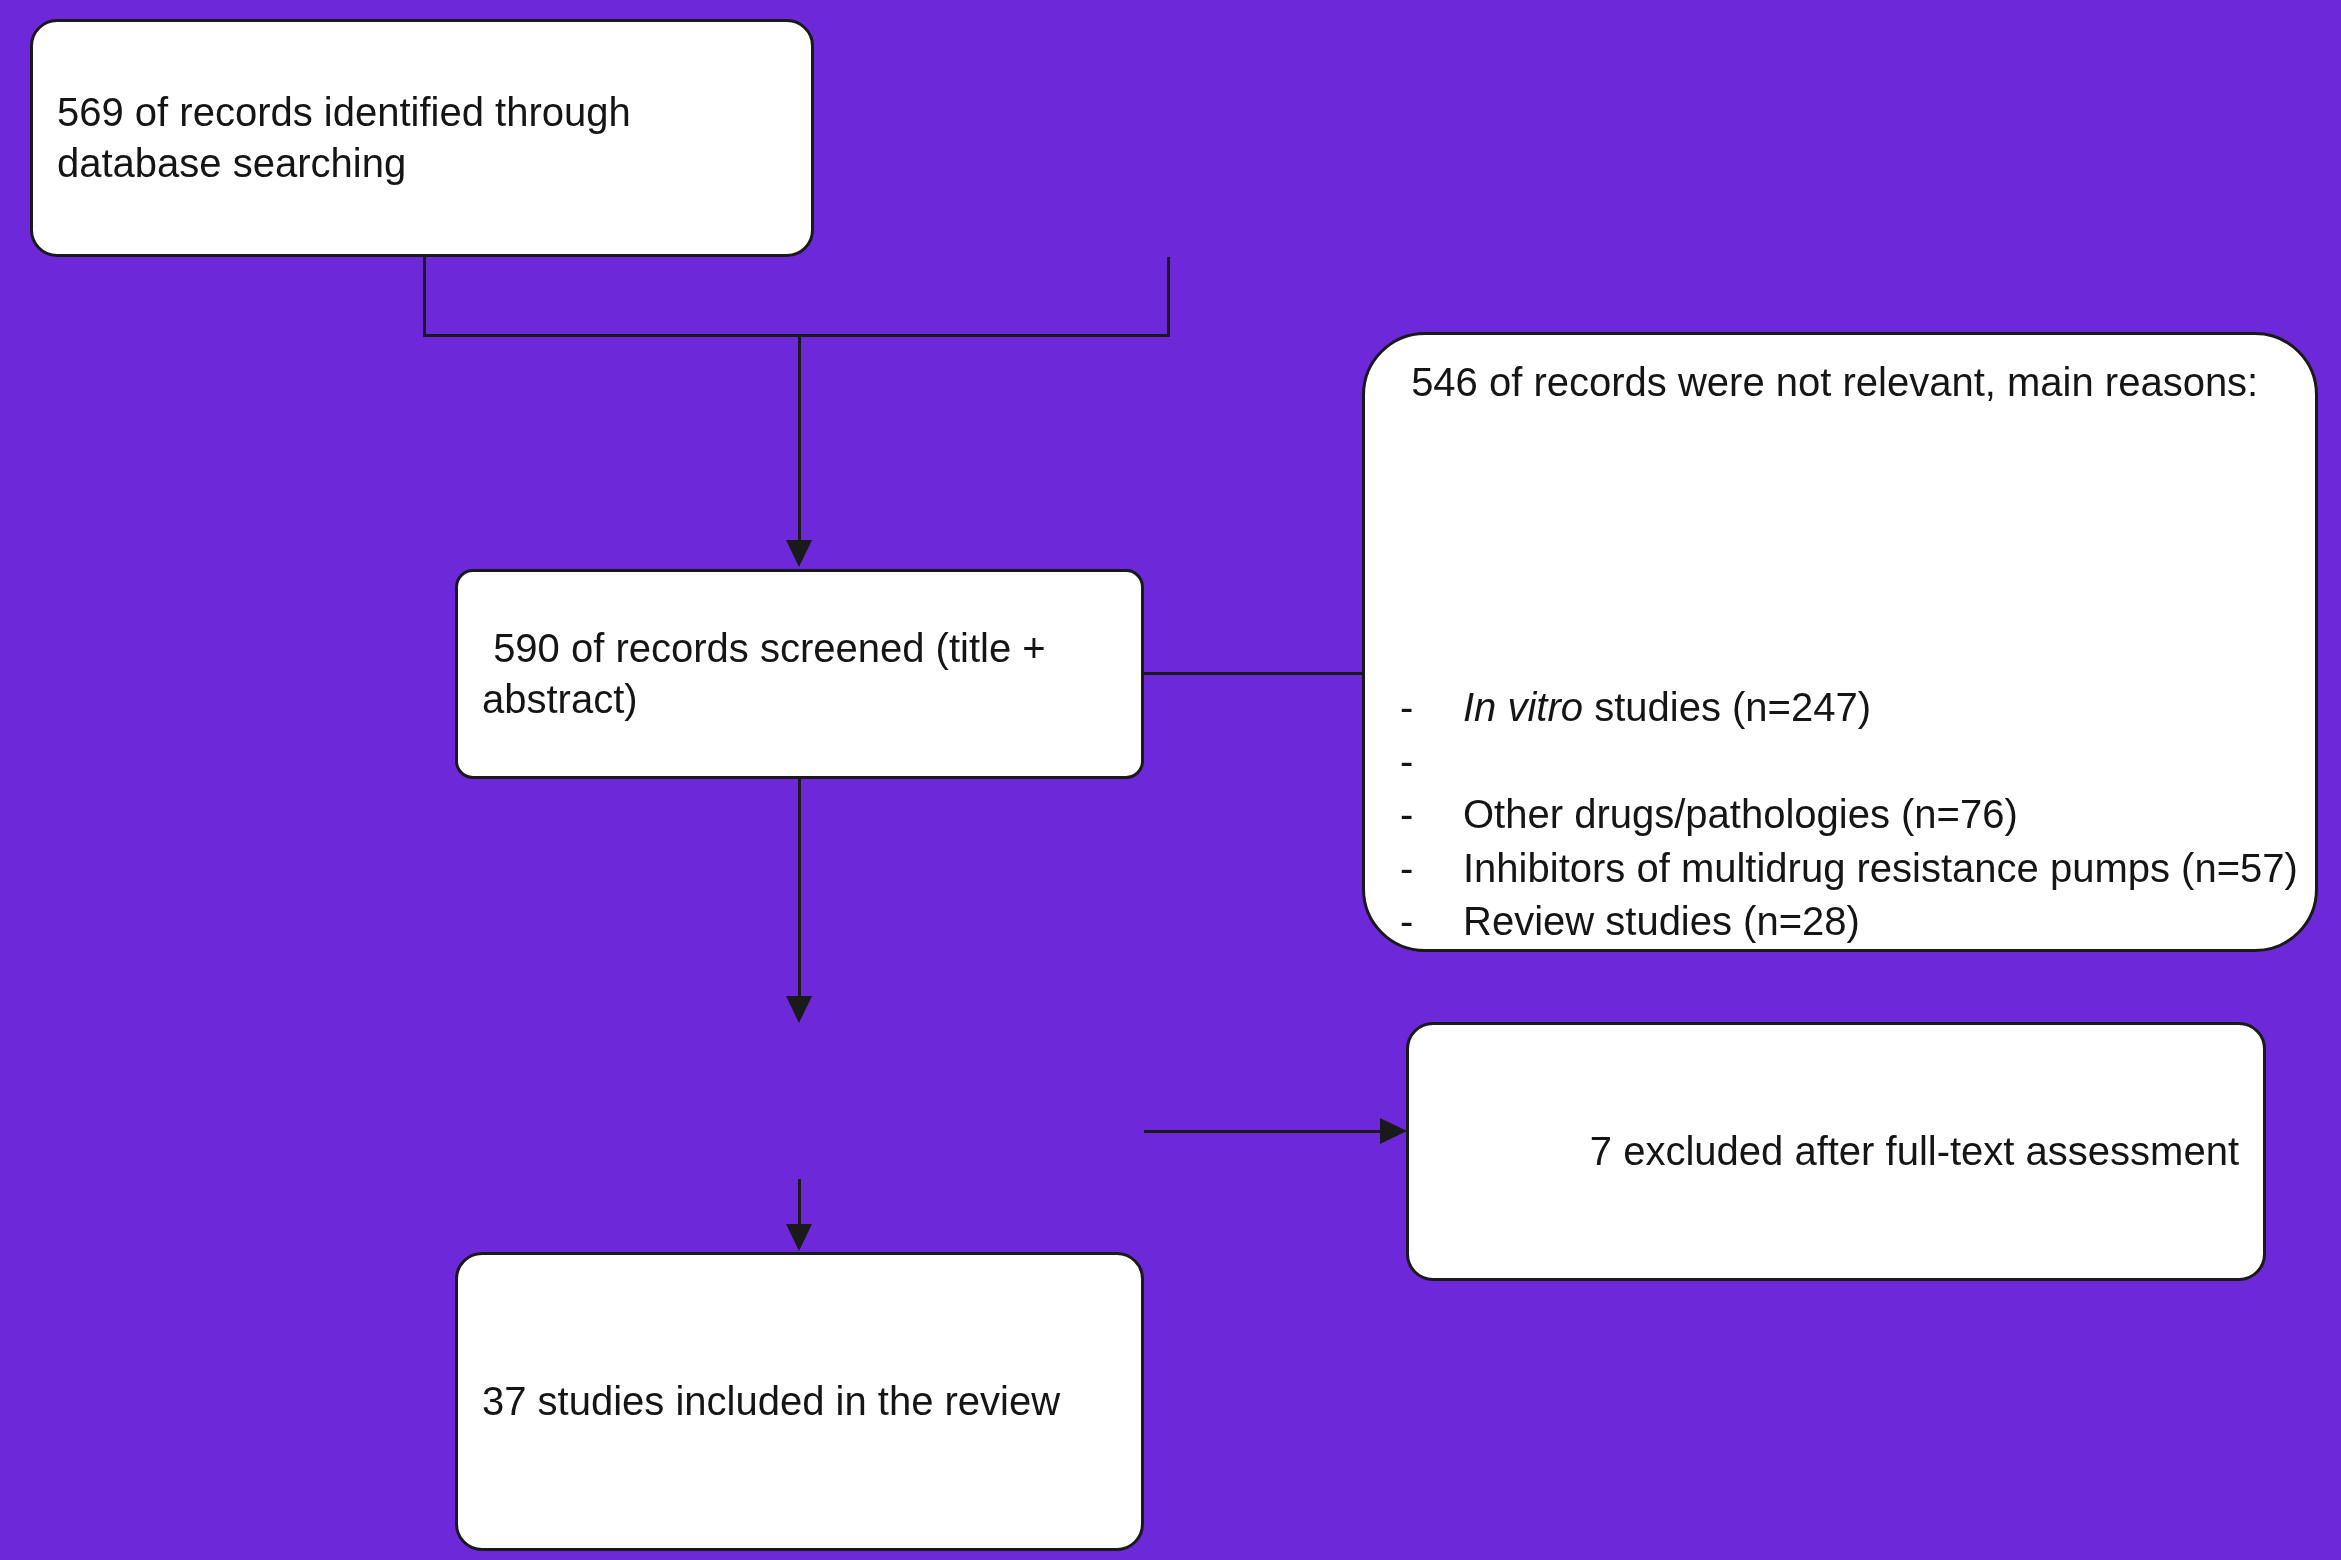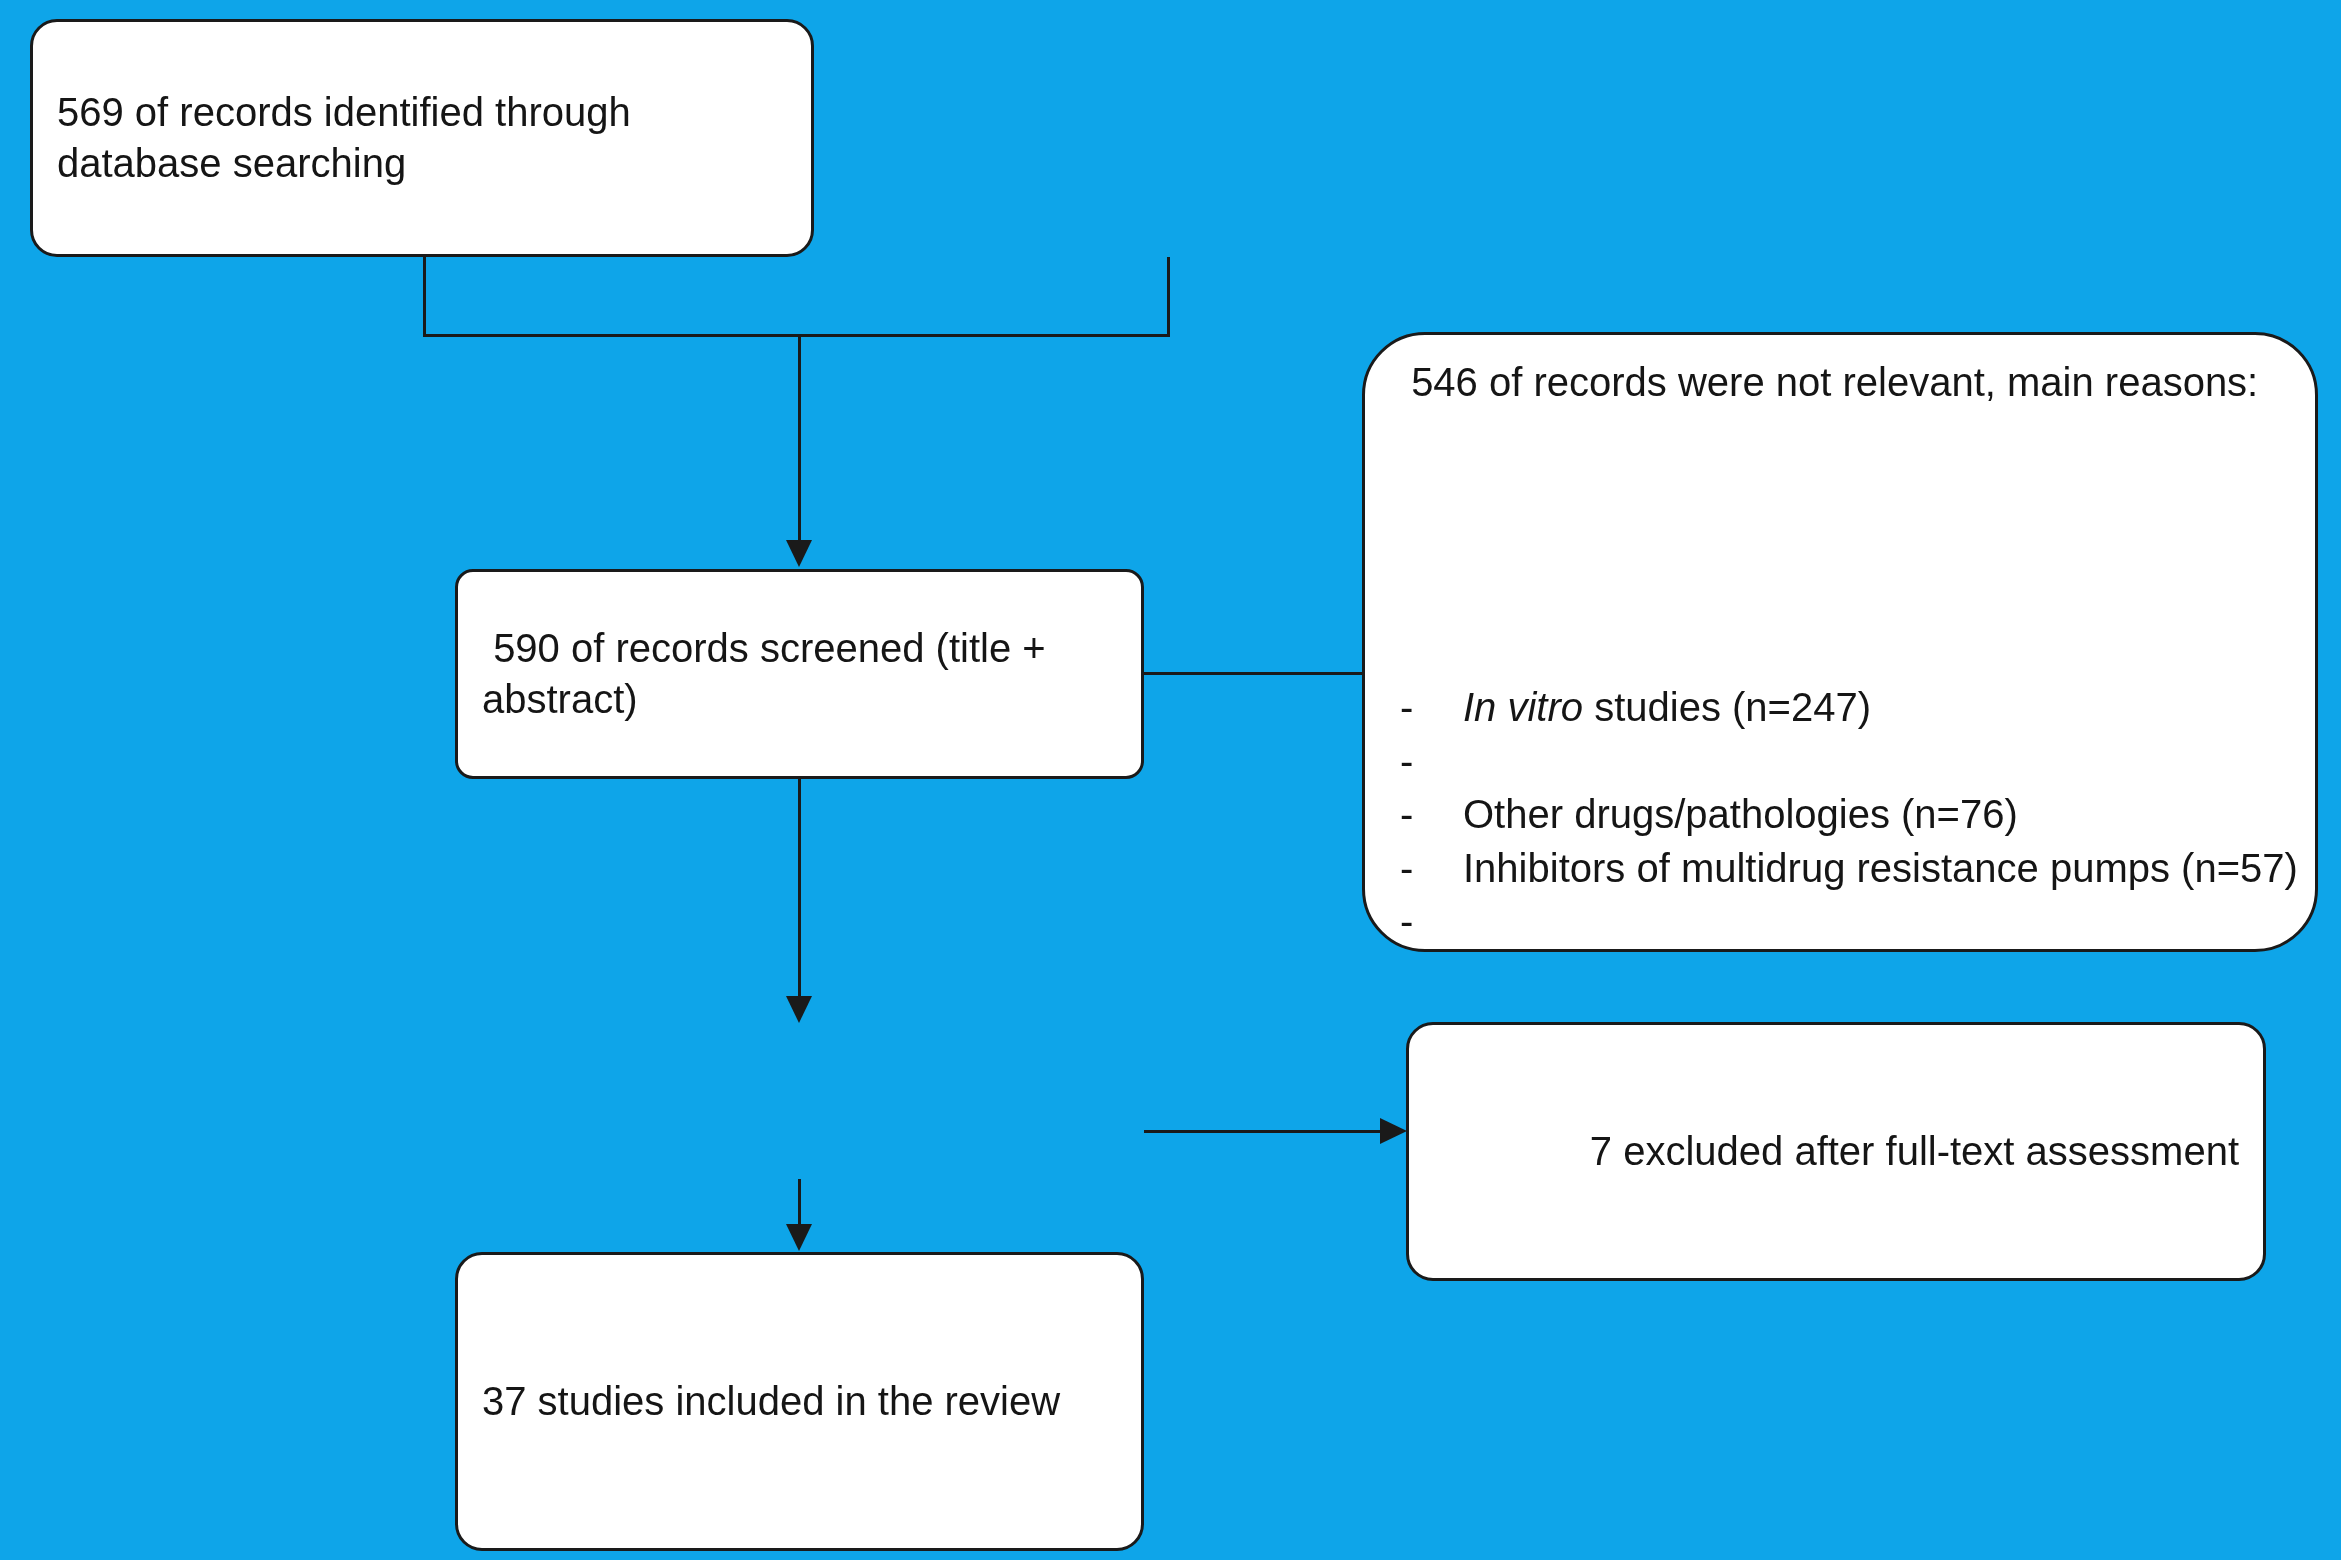--- a/index.html
+++ b/index.html
@@ -5,21 +5,21 @@
 <style>
   html, body {
     margin: 0;
     padding: 0;
     background: #ffffff;
   }
   #canvas {
     position: relative;
     width: 2342px;
     height: 1560px;
-    background: #0ea5e9;
+    background: #6d28d9;
     font-family: "Liberation Sans", "DejaVu Sans", sans-serif;
     overflow: hidden;
   }
   .node {
     position: absolute;
     box-sizing: border-box;
     background: #ffffff;
     border: 3.2px solid #1a1a1a;
     display: flex;
     flex-direction: column;
@@ -156,20 +156,21 @@
       <li>
         <span class="dash">-</span>
         <span class="body">Other drugs/pathologies (n=76)</span>
       </li>
       <li>
         <span class="dash">-</span>
         <span class="body">Inhibitors of multidrug resistance pumps (n=57)</span>
       </li>
       <li>
         <span class="dash">-</span>
+        <span class="body">Review studies (n=28)</span>
       </li>
     </ul>
   </div>
 
   <div class="conn v" style="left:798px; top:779px; height:219px;"></div>
   <div class="arrowhead down" style="left:786px; top:996px;"></div>
 
 
   <div class="conn h" style="left:1144px; top:1130px; width:241px;"></div>
   <div class="arrowhead right" style="left:1380px; top:1118px;"></div>

